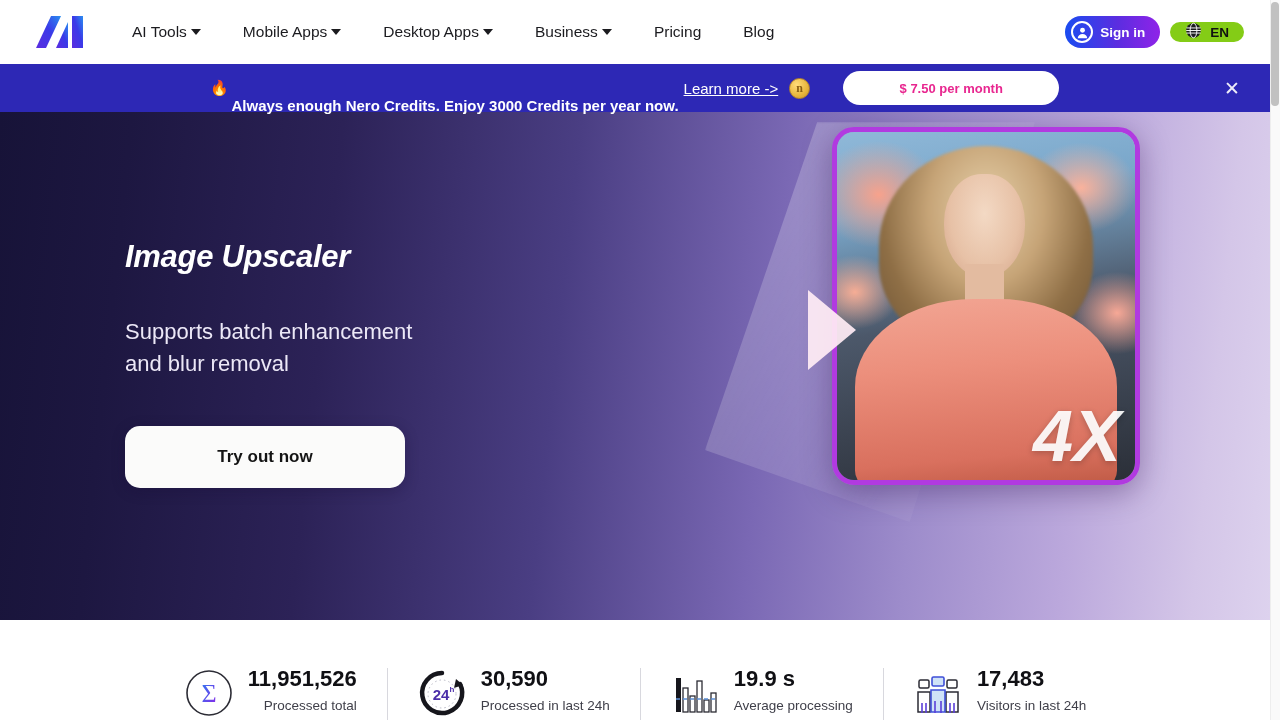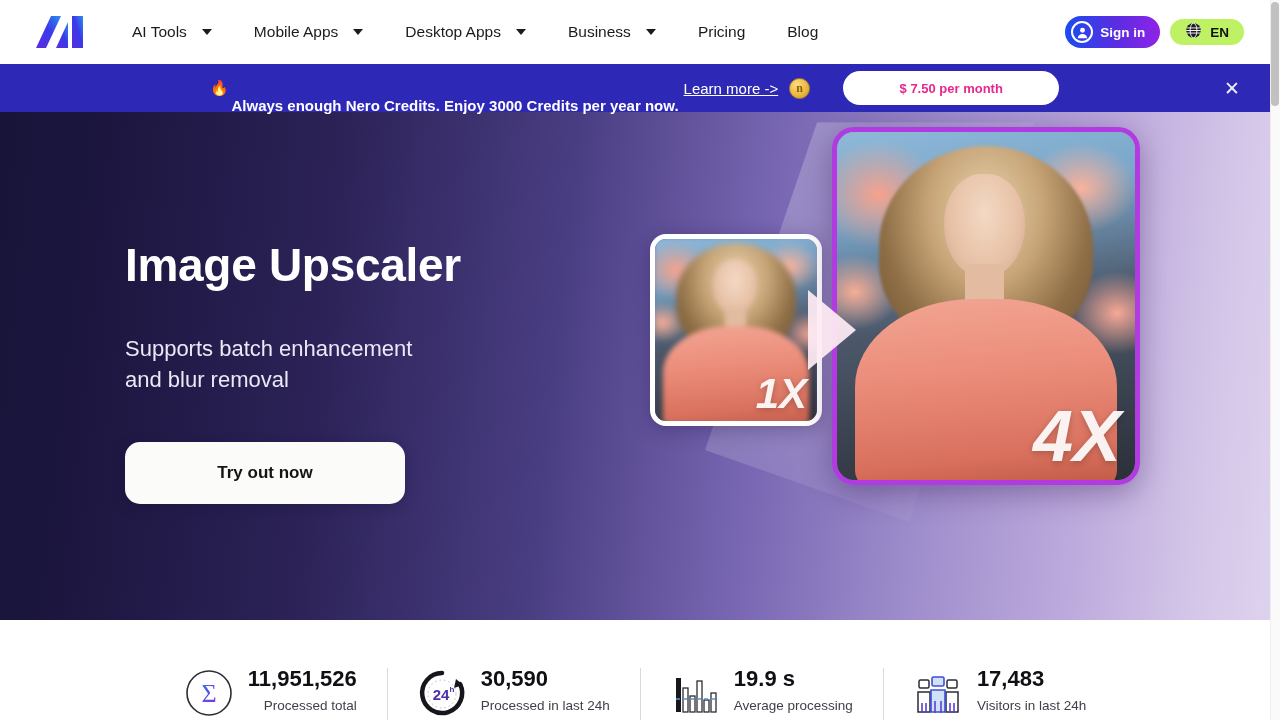--- a/index.html
+++ b/index.html
@@ -18,21 +18,21 @@
     background: #ffffff;
     display: flex; align-items: center;
     z-index: 20;
   }
   .logo {
     margin-left: 32px; width: 56px; height: 36px;
     display: flex; align-items: center; justify-content: center;
   }
   .nav-links { display: flex; align-items: center; margin-left: 44px; }
   .nav-item {
-    display: flex; align-items: center; gap: 15px;
+    display: flex; align-items: center; gap: 4px;
     padding: 6px 0; margin-right: 42px;
     font-size: 15.5px; color: #1b1b1f; cursor: pointer;
     white-space: nowrap;
     text-align: center;
   }
   .nav-item:last-child { margin-right: 0; }
   .caret {
     width: 0; height: 0;
     border-left: 5px solid transparent;
     border-right: 5px solid transparent;
@@ -51,22 +51,22 @@
     color: #fff; font-size: 13.5px; font-weight: 600;
     cursor: pointer; border: none;
   }
   .avatar-circle {
     width: 22px; height: 22px; border-radius: 50%;
     border: 2px solid #fff; display: flex;
     align-items: center; justify-content: center;
   }
   .lang-btn {
     display: flex; align-items: center; gap: 8px;
-    height: 26px; padding: 0 15px;
-    border-radius: 16px; background: #bef264;
+    height: 20px; padding: 0 15px;
+    border-radius: 16px; background: #84cc16;
     color: #111; font-size: 13.5px; font-weight: 700;
     cursor: pointer; border: none;
   }
 
   
   .promo {
     position: absolute; top: 64px; left: 0;
     width: 1270px; height: 48px;
     background: #2d28b5;
     display: flex; align-items: center; justify-content: center;
@@ -113,22 +113,22 @@
     position: absolute; top: 112px; left: 0;
     width: 1270px; height: 508px;
     background: linear-gradient(96deg,
       #171338 0%, #1d1741 10%, #2c2257 26%,
       #4a3e83 44%, #7a68b4 60%, #9d8ccb 72%,
       #bba8dc 84%, #d4c6e8 94%, #ddd2ee 100%);
     overflow: hidden;
   }
   .hero-text { position: absolute; left: 125px; top: 128px; width: 480px; }
   .hero-title {
-    font-size: 46px; font-weight: 700; color: #ffffff;
-    letter-spacing: -0.3px; line-height: 1.1;
+    font-size: 31px; font-weight: 700; color: #ffffff;
+    letter-spacing: -0.3px; line-height: 1.1; font-style: italic;
   }
   .hero-sub {
     margin-top: 42px;
     font-size: 22px; font-weight: 400; color: #ece8f7;
     line-height: 1.45;
   }
   .cta-btn {
     margin-top: 46px;
     width: 280px; height: 62px;
     background: #fbfbfa; border: none; border-radius: 15px;
@@ -342,30 +342,20 @@
     <div class="hero-text">
       <h1 class="hero-title">Image Upscaler</h1>
       <p class="hero-sub" style="white-space: pre-line;">Supports batch enhancement
 and blur removal</p>
       <button class="cta-btn">Try out now</button>
     </div>
 
     <div class="hero-visual">
       <div class="beam"></div>
 
-      <div class="card card-small">
-        <div class="photo photo-blur">
-          <div class="photo-bg"></div>
-          <div class="photo-hair"></div>
-          <div class="photo-face"></div>
-          <div class="photo-neck"></div>
-          <div class="photo-dress"></div>
-        </div>
-        <span class="zoom-label zoom-label-small">1X</span>
-      </div>
 
       <div class="arrow"></div>
 
       <div class="card card-large">
         <div class="photo photo-sharp">
           <div class="photo-bg"></div>
           <div class="photo-hair"></div>
           <div class="photo-face"></div>
           <div class="photo-neck"></div>
           <div class="photo-dress"></div>

